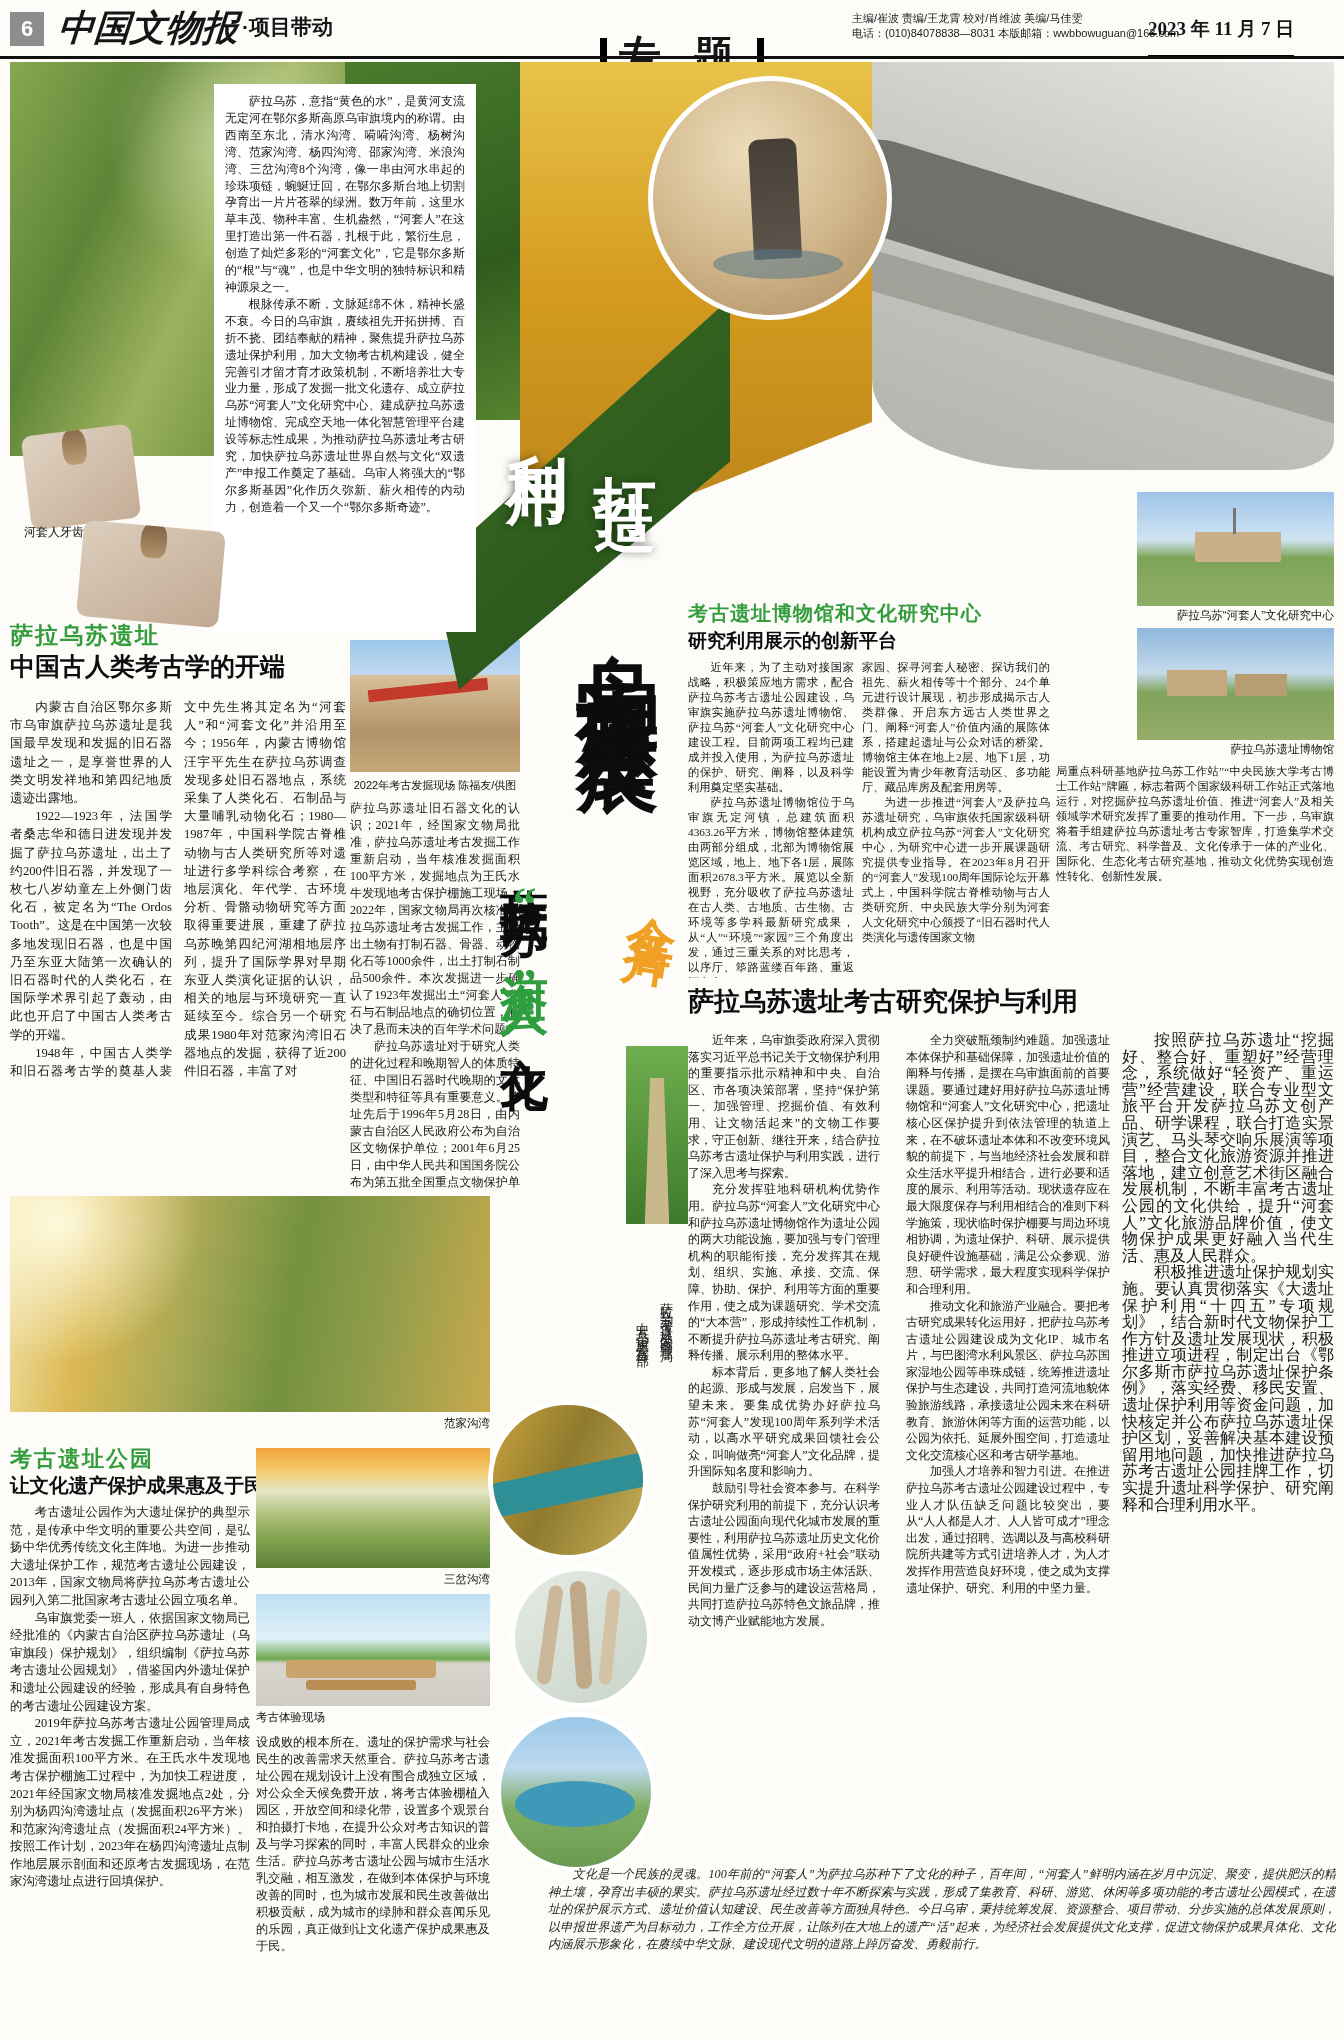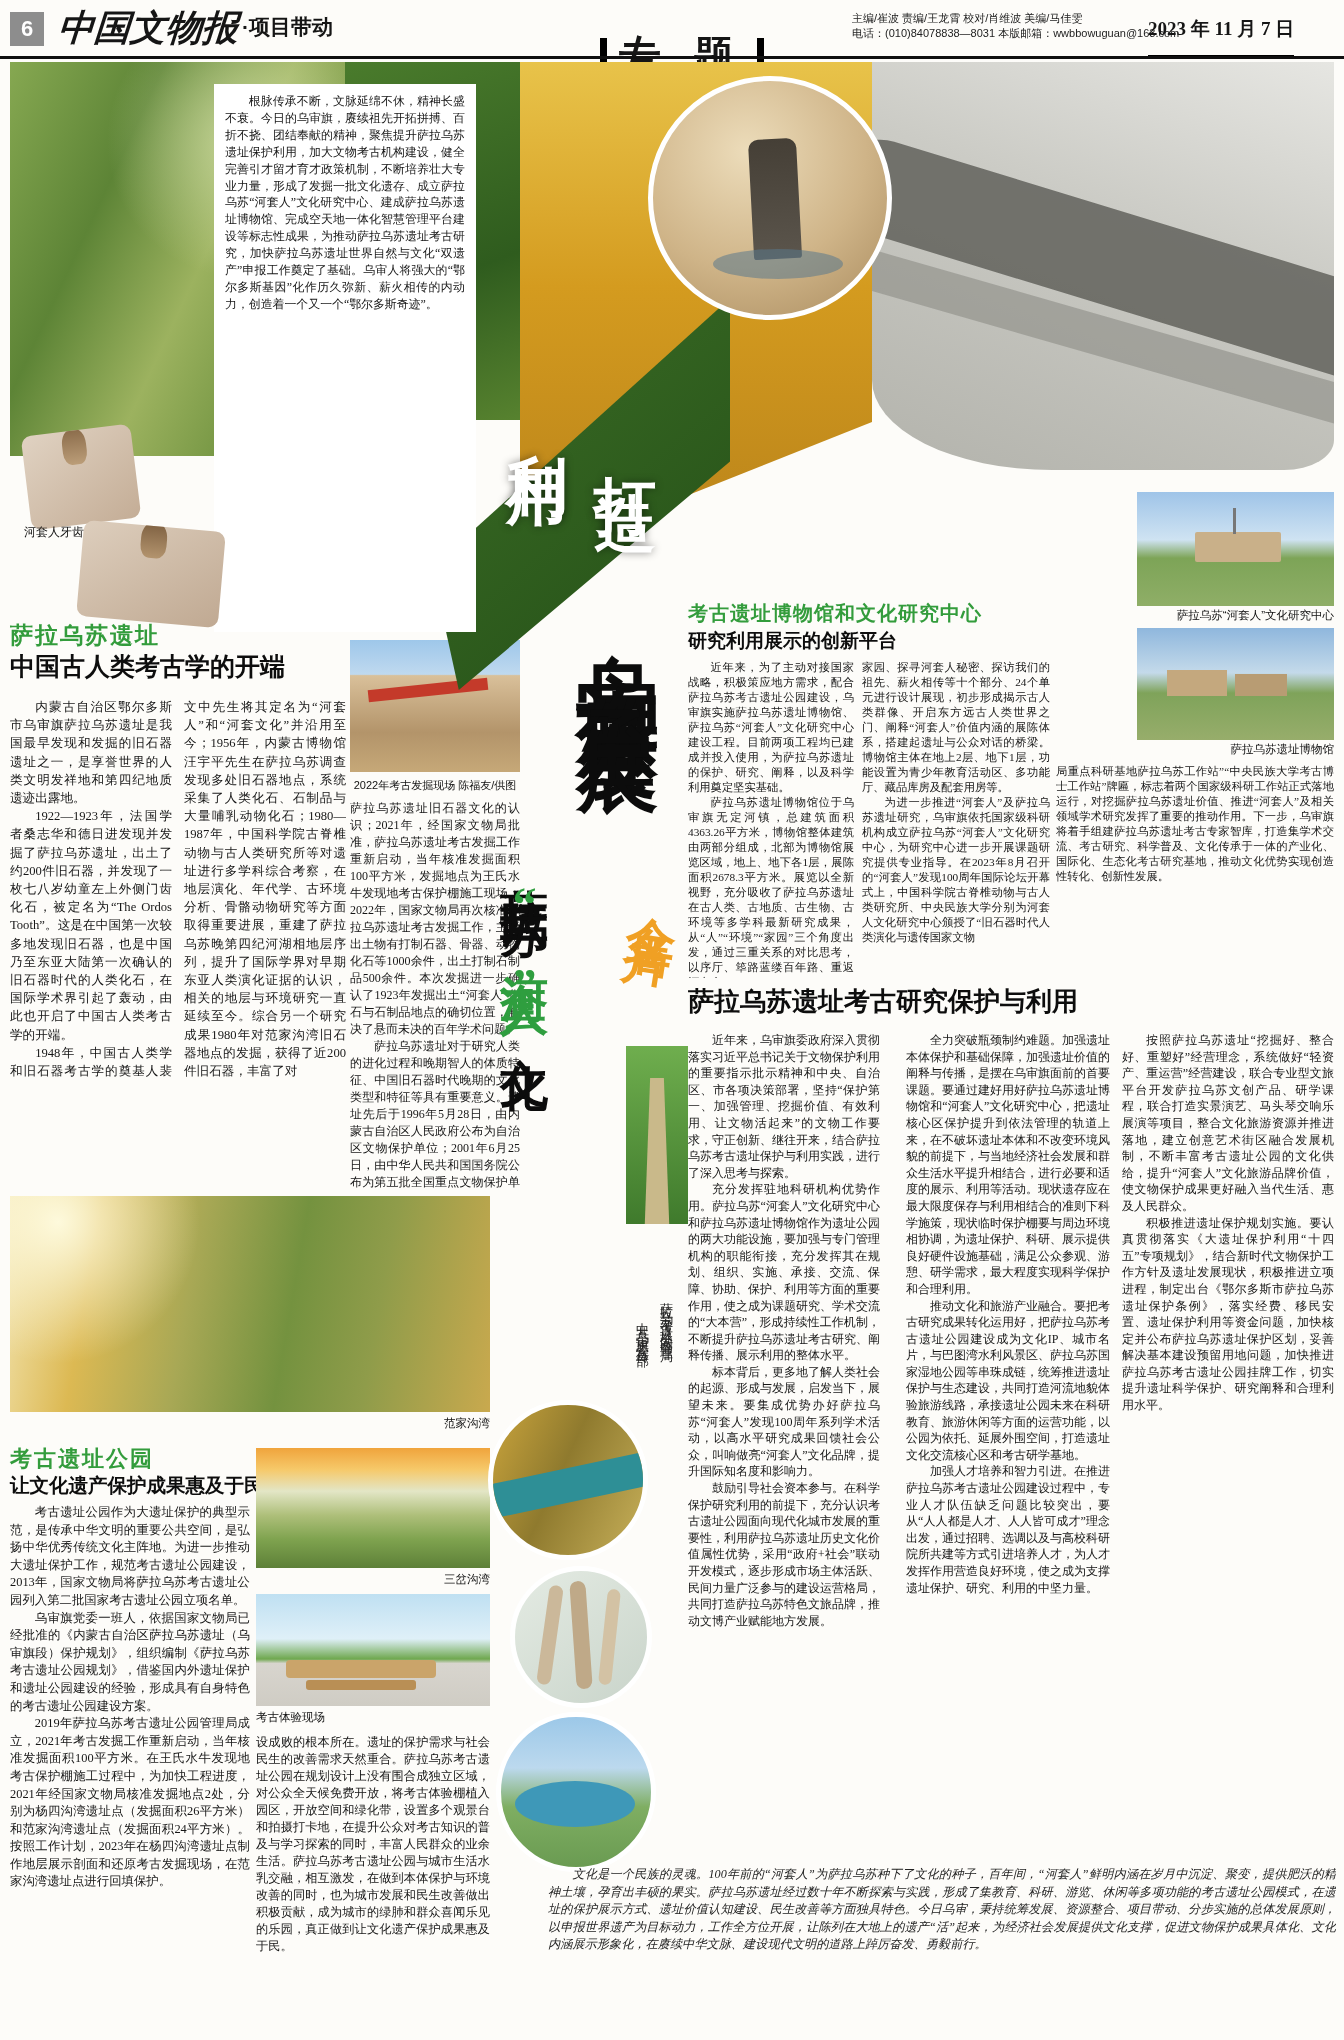--- a/index.html
+++ b/index.html
@@ -52,20 +52,21 @@
     <div style="position:absolute;left:-30px;top:260px;width:560px;height:40px;background:#8c8c85;opacity:.6;border-radius:24px;transform:rotate(16deg);"></div>
   </div>
   <div class="photo" style="left:432px;top:282px;width:298px;height:408px;background:linear-gradient(140deg,#3c6e26,#244f17);clip-path:polygon(0 70%,100% 4%,100% 44%,9% 100%);z-index:2;"></div>
   <div class="circle" style="left:648px;top:76px;width:234px;height:234px;z-index:3;background:
        radial-gradient(circle at 40% 30%, #ecdcba, #cfb488 55%, #a98b5e);">
     <div style="position:absolute;left:98px;top:58px;width:48px;height:120px;background:linear-gradient(#453f36,#5b554c);border-radius:10px 10px 3px 3px;transform:rotate(-3deg);"></div>
     <div style="position:absolute;left:60px;top:168px;width:130px;height:30px;background:rgba(90,120,140,.55);border-radius:50%;"></div>
   </div>
 
   <div class="body" style="left:214px;top:84px;width:240px;height:530px;background:#fff;padding:9px 11px;font-size:11.9px;line-height:16.9px;z-index:4;">
+    <p>萨拉乌苏，意指“黄色的水”，是黄河支流无定河在鄂尔多斯高原乌审旗境内的称谓。由西南至东北，清水沟湾、嗬嗬沟湾、杨树沟湾、范家沟湾、杨四沟湾、邵家沟湾、米浪沟湾、三岔沟湾8个沟湾，像一串由河水串起的珍珠项链，蜿蜒迂回，在鄂尔多斯台地上切割孕育出一片片苍翠的绿洲。数万年前，这里水草丰茂、物种丰富、生机盎然，“河套人”在这里打造出第一件石器，扎根于此，繁衍生息，创造了灿烂多彩的“河套文化”，它是鄂尔多斯的“根”与“魂”，也是中华文明的独特标识和精神源泉之一。</p>
     <p>根脉传承不断，文脉延绵不休，精神长盛不衰。今日的乌审旗，赓续祖先开拓拼搏、百折不挠、团结奉献的精神，聚焦提升萨拉乌苏遗址保护利用，加大文物考古机构建设，健全完善引才留才育才政策机制，不断培养壮大专业力量，形成了发掘一批文化遗存、成立萨拉乌苏“河套人”文化研究中心、建成萨拉乌苏遗址博物馆、完成空天地一体化智慧管理平台建设等标志性成果，为推动萨拉乌苏遗址考古研究，加快萨拉乌苏遗址世界自然与文化“双遗产”申报工作奠定了基础。乌审人将强大的“鄂尔多斯基因”化作历久弥新、薪火相传的内动力，创造着一个又一个“鄂尔多斯奇迹”。</p>
   </div>
 
   <div class="photo" style="left:26px;top:430px;width:110px;height:94px;background:linear-gradient(145deg,#e0d2c2,#c4ad96);border-radius:10px;transform:rotate(-7deg);z-index:5;">
     <div style="position:absolute;left:40px;top:-2px;width:24px;height:36px;background:linear-gradient(#8a6b4a,#bb9d78);border-radius:45% 45% 35% 35%;"></div>
   </div>
   <div class="photo" style="left:80px;top:526px;width:142px;height:96px;background:linear-gradient(145deg,#ddcebd,#c0a992);border-radius:10px;transform:rotate(5deg);z-index:5;">
     <div style="position:absolute;left:58px;top:-4px;width:26px;height:36px;background:linear-gradient(#7d5f40,#b3946e);border-radius:45% 45% 35% 35%;"></div>
   </div>
   <div class="cap" style="left:24px;top:524px;width:80px;font-size:12px;z-index:6;">河套人牙齿</div>
@@ -154,21 +155,21 @@
     <p>近年来，乌审旗委政府深入贯彻落实习近平总书记关于文物保护利用的重要指示批示精神和中央、自治区、市各项决策部署，坚持“保护第一、加强管理、挖掘价值、有效利用、让文物活起来”的文物工作要求，守正创新、继往开来，结合萨拉乌苏考古遗址保护与利用实践，进行了深入思考与探索。</p>
     <p>充分发挥驻地科研机构优势作用。萨拉乌苏“河套人”文化研究中心和萨拉乌苏遗址博物馆作为遗址公园的两大功能设施，要加强与专门管理机构的职能衔接，充分发挥其在规划、组织、实施、承接、交流、保障、协助、保护、利用等方面的重要作用，使之成为课题研究、学术交流的“大本营”，形成持续性工作机制，不断提升萨拉乌苏遗址考古研究、阐释传播、展示利用的整体水平。</p>
     <p>标本背后，更多地了解人类社会的起源、形成与发展，启发当下，展望未来。要集成优势办好萨拉乌苏“河套人”发现100周年系列学术活动，以高水平研究成果回馈社会公众，叫响做亮“河套人”文化品牌，提升国际知名度和影响力。</p>
     <p>鼓励引导社会资本参与。在科学保护研究利用的前提下，充分认识考古遗址公园面向现代化城市发展的重要性，利用萨拉乌苏遗址历史文化价值属性优势，采用“政府+社会”联动开发模式，逐步形成市场主体活跃、民间力量广泛参与的建设运营格局，共同打造萨拉乌苏特色文旅品牌，推动文博产业赋能地方发展。</p>
   </div>
   <div class="body" style="left:906px;top:1032px;width:204px;height:796px;font-size:12px;line-height:16.6px;">
     <p>全力突破瓶颈制约难题。加强遗址本体保护和基础保障，加强遗址价值的阐释与传播，是摆在乌审旗面前的首要课题。要通过建好用好萨拉乌苏遗址博物馆和“河套人”文化研究中心，把遗址核心区保护提升到依法管理的轨道上来，在不破坏遗址本体和不改变环境风貌的前提下，与当地经济社会发展和群众生活水平提升相结合，进行必要和适度的展示、利用等活动。现状遗存应在最大限度保存与利用相结合的准则下科学施策，现状临时保护棚要与周边环境相协调，为遗址保护、科研、展示提供良好硬件设施基础，满足公众参观、游憩、研学需求，最大程度实现科学保护和合理利用。</p>
     <p>推动文化和旅游产业融合。要把考古研究成果转化运用好，把萨拉乌苏考古遗址公园建设成为文化IP、城市名片，与巴图湾水利风景区、萨拉乌苏国家湿地公园等串珠成链，统筹推进遗址保护与生态建设，共同打造河流地貌体验旅游线路，承接遗址公园未来在科研教育、旅游休闲等方面的运营功能，以公园为依托、延展外围空间，打造遗址文化交流核心区和考古研学基地。</p>
     <p>加强人才培养和智力引进。在推进萨拉乌苏考古遗址公园建设过程中，专业人才队伍缺乏问题比较突出，要从“人人都是人才、人人皆可成才”理念出发，通过招聘、选调以及与高校科研院所共建等方式引进培养人才，为人才发挥作用营造良好环境，使之成为支撑遗址保护、研究、利用的中坚力量。</p>
   </div>
-  <div class="body" style="left:1122px;top:1032px;width:212px;height:796px;font-size:12px;line-height:16.6px;">
+  <div class="body" style="left:1122px;top:1032px;width:212px;height:796px;font-size:16px;line-height:16.6px;">
     <p>按照萨拉乌苏遗址“挖掘好、整合好、重塑好”经营理念，系统做好“轻资产、重运营”经营建设，联合专业型文旅平台开发萨拉乌苏文创产品、研学课程，联合打造实景演艺、马头琴交响乐展演等项目，整合文化旅游资源并推进落地，建立创意艺术街区融合发展机制，不断丰富考古遗址公园的文化供给，提升“河套人”文化旅游品牌价值，使文物保护成果更好融入当代生活、惠及人民群众。</p>
     <p>积极推进遗址保护规划实施。要认真贯彻落实《大遗址保护利用“十四五”专项规划》，结合新时代文物保护工作方针及遗址发展现状，积极推进立项进程，制定出台《鄂尔多斯市萨拉乌苏遗址保护条例》，落实经费、移民安置、遗址保护利用等资金问题，加快核定并公布萨拉乌苏遗址保护区划，妥善解决基本建设预留用地问题，加快推进萨拉乌苏考古遗址公园挂牌工作，切实提升遗址科学保护、研究阐释和合理利用水平。</p>
   </div>
 
   <div class="photo" style="left:626px;top:1046px;width:62px;height:178px;background:linear-gradient(180deg,#6fae4e,#3f7a2c);">
     <div style="position:absolute;left:22px;top:10px;width:18px;height:160px;background:#c9b98a;transform:perspective(80px) rotateX(18deg);"></div>
   </div>
   <div class="circle" style="left:488px;top:1400px;width:150px;height:150px;background:linear-gradient(115deg,#caa43c,#8f7a2e 45%,#c7b05a);">
     <div style="position:absolute;left:-14px;top:62px;width:190px;height:34px;background:#2e8f96;border-radius:20px;transform:rotate(-12deg);"></div>
   </div>

